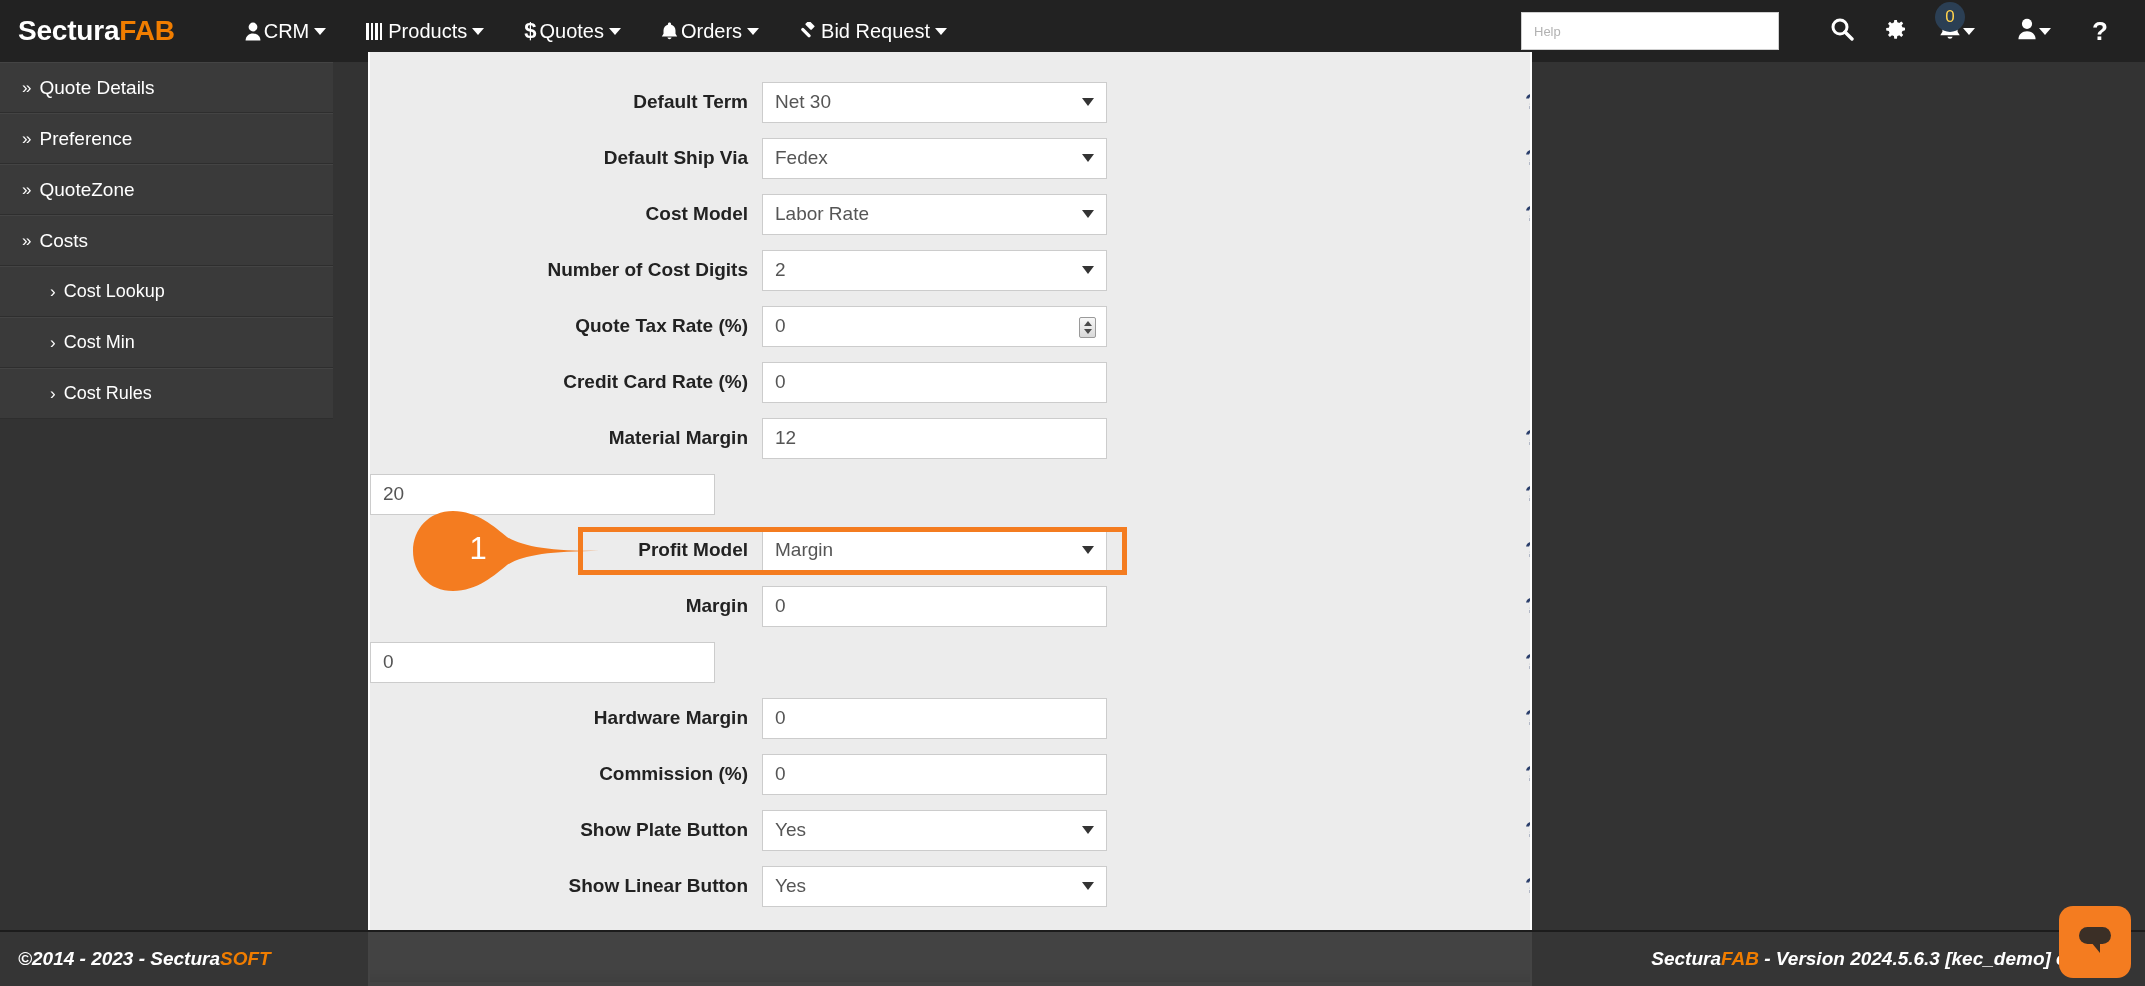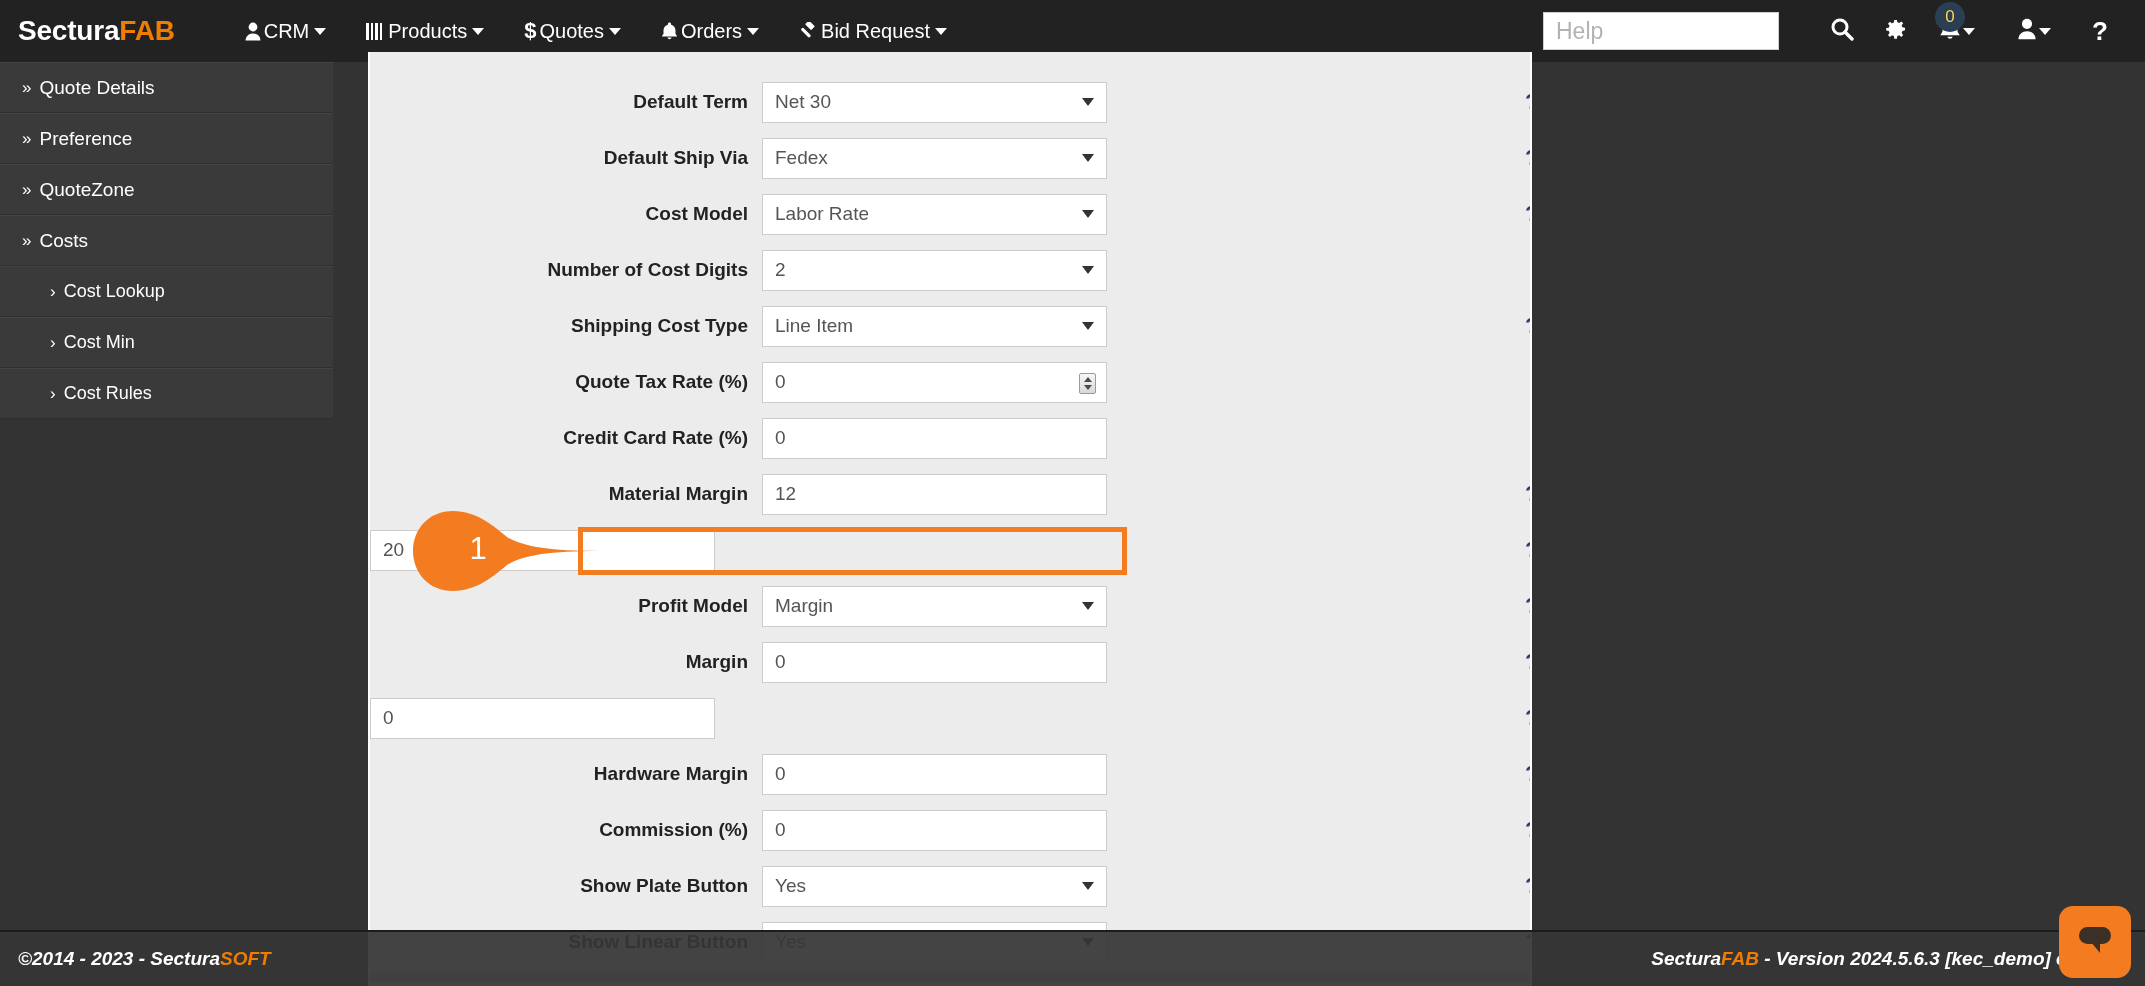--- a/index.html
+++ b/index.html
@@ -35,23 +35,23 @@
     width: 0; height: 0; margin-left: 2px;
     border-left: 6px solid transparent;
     border-right: 6px solid transparent;
     border-top: 7px solid #ffffff;
   }
   .nav-right {
     margin-left: auto; display: flex; align-items: center;
     gap: 0px; padding-right: 18px; height: 62px;
   }
   .help-input {
-    width: 236px; height: 38px;
+    width: 258px; height: 38px;
     border: 1px solid #cfcfcf; background: #ffffff;
-    font-size: 23px; color: #737373; padding: 0 12px;
+    font-size: 13px; color: #737373; padding: 0 12px;
     font-family: "Liberation Sans", sans-serif;
     outline: none;
   }
   .help-input::placeholder { color: #b2b2b2; }
   .icon-btn {
     width: 54px; height: 62px;
     display: flex; align-items: center; justify-content: center;
     color: #ffffff; cursor: pointer; position: relative;
   }
   .bell-wrap { display: flex; align-items: center; position: relative; padding-right: 4px; }
@@ -375,30 +375,20 @@
       <div class="form-row">
         <div class="f-label">Number of Cost Digits</div>
         <div class="f-control">
           <div class="f-select">
             <span>2</span>
             <span class="sel-caret"></span>
           </div>
         </div>
       </div>
       <div class="form-row">
-        <div class="f-label">Shipping Cost Type</div>
-        <div class="f-control">
-          <div class="f-select">
-            <span>Line Item</span>
-            <span class="sel-caret"></span>
-          </div>
-        </div>
-        <div class="help-q">?</div>
-      </div>
-      <div class="form-row">
         <div class="f-label">Quote Tax Rate (%)</div>
         <div class="f-control">
           <div class="f-input">0</div>
           <div class="spin">
             <i class="up"></i>
             <i class="dn"></i>
           </div>
         </div>
       </div>
       <div class="form-row">

